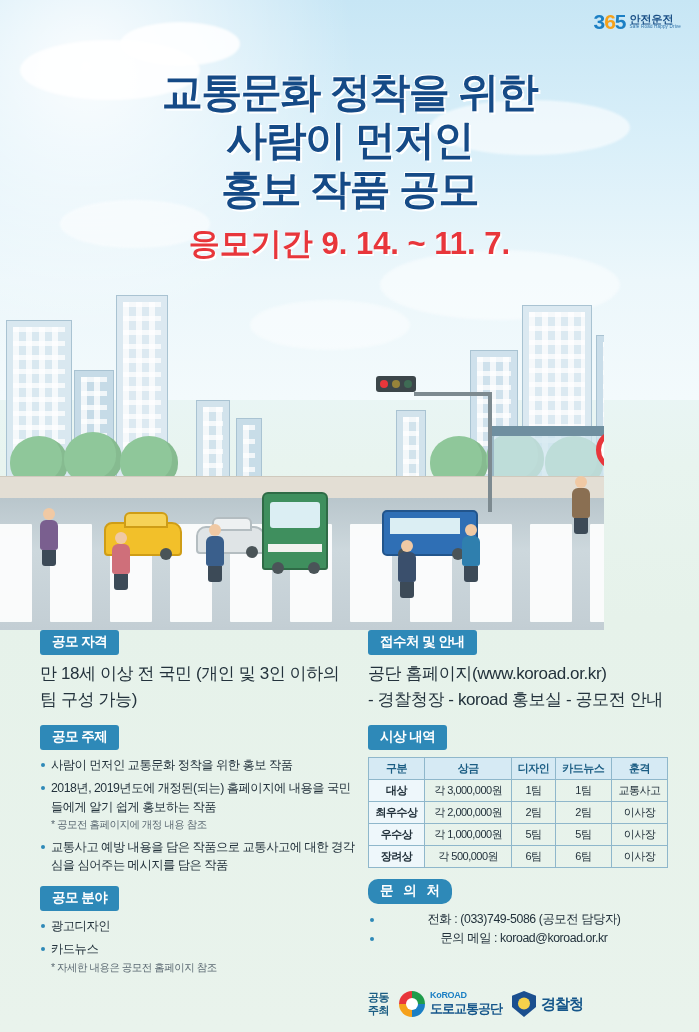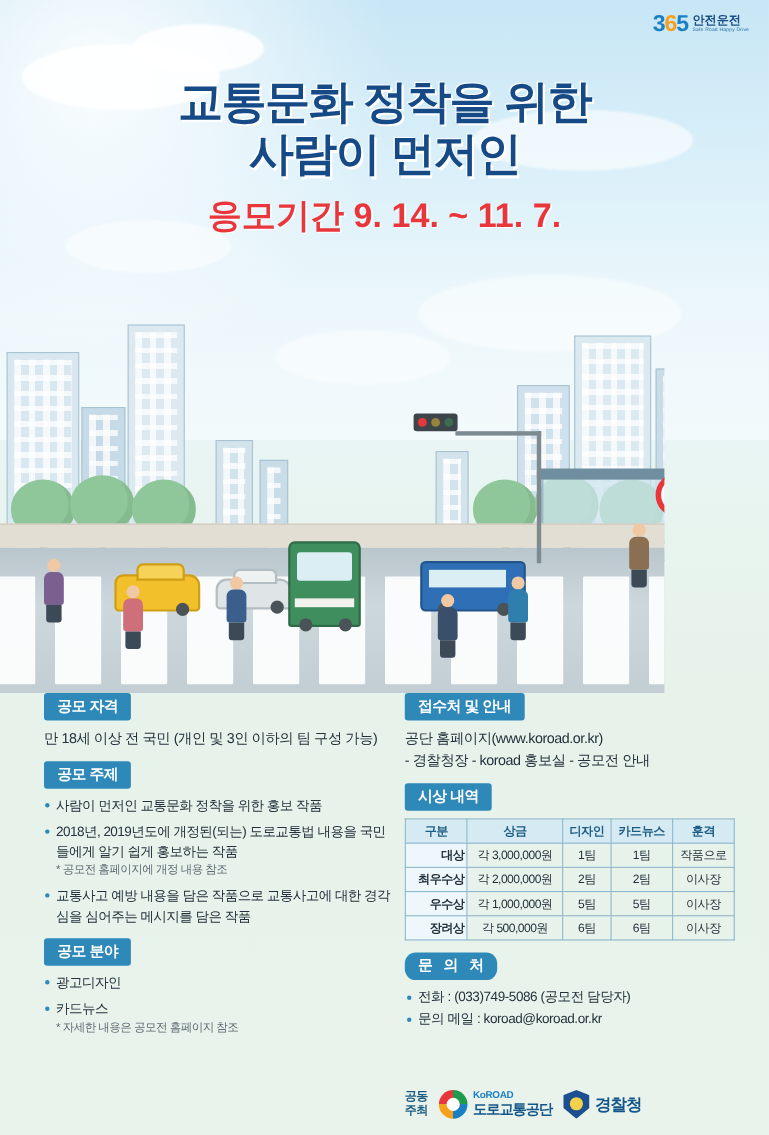--- a/index.html
+++ b/index.html
@@ -160,21 +160,21 @@
   .col-l { position:absolute; left: 40px; top: 8px; width: 320px; }
   .col-r { position:absolute; left: 368px; top: 8px; width: 300px; }
 
   .tag {
     display: inline-block; background: #2e89b8; color: #fff;
     font-size: 13.5px; font-weight: bold; padding: 3px 12px 4px; border-radius: 3px;
     letter-spacing: -0.5px;
   }
   .tag.sp { letter-spacing: 3px; padding-right: 9px; border-radius: 10px; }
   .blk { margin-bottom: 11px; }
-  .txt { font-size: 13px; color: #23323c; line-height: 1.55; letter-spacing: -0.4px; }
+  .txt { font-size: 17px; color: #23323c; line-height: 1.55; letter-spacing: -0.4px; }
   ul.bul { list-style: none; margin-top: 6px; }
   ul.bul > li {
     position: relative; padding-left: 11px; font-size: 12.3px; color: #23323c;
     line-height: 1.5; margin-bottom: 5px; letter-spacing: -0.5px;
   }
   ul.bul > li:before {
     content: ""; position: absolute; left: 1px; top: 7px;
     width: 4px; height: 4px; border-radius: 50%; background: #2e89b8;
   }
   ul.bul > li .note { display:block; font-size: 10.5px; color: #5d6b74; margin-top:1px;}
@@ -183,24 +183,24 @@
 
   
   table.prize {
     border-collapse: collapse; margin-top: 7px; width: 300px;
     font-size: 11px; color: #23323c;
   }
   table.prize th, table.prize td {
     border: 1px solid #8fb7cb; padding: 3px 2px; text-align: center; letter-spacing: -0.5px;
   }
   table.prize th { background: #d6eaf4; font-weight: bold; color: #1b5d83; }
-  table.prize td.lbl { background: #eef7fb; font-weight: bold; text-align: right; }
-
-  
-  .contact-list { list-style:none; margin-top:6px; }
+  table.prize td.lbl { background: #eef7fb; font-weight: bold; }
+
+  
+  .contact-list { list-style:none; margin-top:6px;text-align:center; }
   .contact-list li {
     position:relative; padding-left: 12px; font-size: 12.3px; color:#23323c; line-height:1.6;
     letter-spacing:-0.4px;
   }
   .contact-list li:before {
     content:""; position:absolute; left:2px; top:8px; width:4px; height:4px;
     border-radius:50%; background:#2e89b8;
   }
 
   
@@ -251,20 +251,21 @@
     <div class="num"><span>3</span><span class="hl">6</span><span>5</span></div>
     <div class="txtbox">
       <div class="kr">안전운전</div>
       <div class="en">Safe Road Happy Drive</div>
     </div>
   </div>
 
   <div class="headline">
     <div class="l l2">교통문화 정착을 위한</div>
     <div class="l l1">사람이 먼저인</div>
+    <div class="l l3">홍보 작품 공모</div>
     <div class="period">응모기간  9. 14. ~ 11. 7.</div>
   </div>
 
   <div class="city">
     <div class="bldg bldgA">
         <div class="gridwin"></div>
       </div>
     <div class="bldg bldgB">
         <div class="gridwin"></div>
       </div>
@@ -422,21 +423,21 @@
         <div class="txt mt6">만 18세 이상 전 국민 (개인 및 3인 이하의 팀 구성 가능)</div>
       </div>
 
       <div class="blk">
         <span class="tag">공모 주제</span>
         <ul class="bul">
           <li>
             <span>사람이 먼저인 교통문화 정착을 위한 홍보 작품</span>
           </li>
           <li>
-            <span>2018년, 2019년도에 개정된(되는) 도로교통법 내용을 국민들에게 알기 쉽게 홍보하는 작품</span>
+            <span>2018년, 2019년도에 개정된(되는) 홈페이지에 내용을 국민들에게 알기 쉽게 홍보하는 작품</span>
             <span class="note">* 공모전 홈페이지에 개정 내용 참조</span>
           </li>
           <li>
             <span>교통사고 예방 내용을 담은 작품으로 교통사고에 대한 경각심을 심어주는 메시지를 담은 작품</span>
           </li>
         </ul>
       </div>
 
       <div class="blk">
         <span class="tag">공모 분야</span>
@@ -471,21 +472,21 @@
               <th>카드뉴스</th>
               <th>훈격</th>
             </tr>
           </thead>
           <tbody>
             <tr>
               <td class="lbl">대상</td>
               <td>각 3,000,000원</td>
               <td>1팀</td>
               <td>1팀</td>
-              <td>작품으로</td>
+              <td>교통사고</td>
             </tr>
             <tr>
               <td class="lbl">최우수상</td>
               <td>각 2,000,000원</td>
               <td>2팀</td>
               <td>2팀</td>
               <td>이사장</td>
             </tr>
             <tr>
               <td class="lbl">우수상</td>

